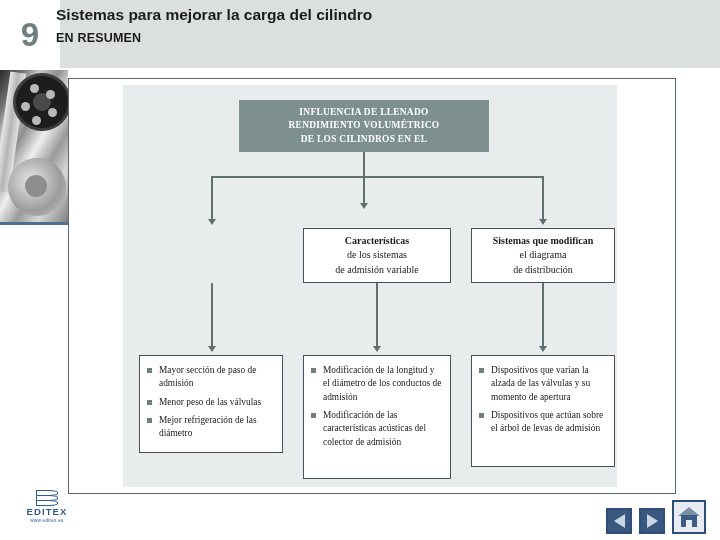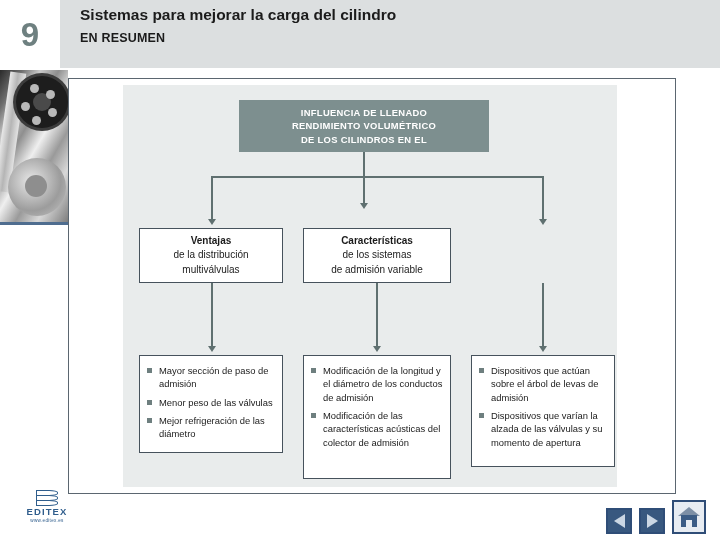--- a/index.html
+++ b/index.html
@@ -18,21 +18,21 @@
   #chapter-box{
     position:absolute;left:0;top:0;width:60px;height:68px;
     background:#ffffff;
     display:flex;align-items:center;justify-content:center;
   }
   #chapter-number{
     font-size:33px;font-weight:bold;color:#6e8080;
     line-height:1;letter-spacing:0;
   }
   #header-texts{
-    position:absolute;left:80px;top:6px;right:6px;
+    position:absolute;left:56px;top:6px;right:6px;
   }
   #header-title{
     font-size:15.5px;font-weight:bold;color:#1b1b1b;
     line-height:1.2;white-space:nowrap;
   }
   #header-subtitle{
     font-size:12.5px;font-weight:bold;color:#1b1b1b;
     margin-top:6px;letter-spacing:.2px;
   }
   #header-rule{
@@ -91,21 +91,21 @@
     box-sizing:border-box;
   }
   #diagram-panel{
     position:absolute;left:54px;top:6px;width:494px;height:402px;
     background:#e9ecec;
   }
 
   
   .node{
     position:absolute;box-sizing:border-box;
-    background:#ffffff;border:1px solid #46525c;
+    background:#ffffff;border:1px solid #46525c;font-family:Liberation Serif, serif;
   }
   #title-node{
     left:116px;top:15px;width:250px;height:52px;
     background:#7d8f8f;border:none;
     color:#ffffff;display:flex;align-items:center;justify-content:center;
     text-align:center;font-size:9.4px;font-weight:bold;line-height:1.45;
     letter-spacing:.3px;
   }
 
   .mid-node{
@@ -240,34 +240,34 @@
 
     <div class="conn" style="left:240px;top:67px;width:1.6px;height:24px;"></div>
     <div class="conn" style="left:88px;top:91px;width:333px;height:1.6px;"></div>
     <div class="conn" style="left:88px;top:91px;width:1.6px;height:44px;"></div>
     <div class="conn" style="left:240px;top:91px;width:1.6px;height:28px;"></div>
     <div class="conn" style="left:419px;top:91px;width:1.6px;height:44px;"></div>
     <div class="arrow-head" style="left:85px;top:134px;"></div>
     <div class="arrow-head" style="left:237px;top:118px;"></div>
     <div class="arrow-head" style="left:416px;top:134px;"></div>
 
-    <div id="mid-node-1" class="node mid-node">
-      <div>
-        <div class="strong">Ventajas</div>
-        <div>de la distribución</div>
-        <div>multiválvulas</div>
-      </div>
-    </div>
     <div id="mid-node-2" class="node mid-node">
       <div>
         <div class="strong">Características</div>
         <div>de los sistemas</div>
         <div>de admisión variable</div>
       </div>
     </div>
+    <div id="mid-node-3" class="node mid-node">
+      <div>
+        <div class="strong">Sistemas que modifican</div>
+        <div>el diagrama</div>
+        <div>de distribución</div>
+      </div>
+    </div>
 
     <div class="conn" style="left:88px;top:198px;width:1.6px;height:64px;"></div>
     <div class="arrow-head" style="left:85px;top:261px;"></div>
     <div class="conn" style="left:253px;top:198px;width:1.6px;height:64px;"></div>
     <div class="arrow-head" style="left:250px;top:261px;"></div>
     <div class="conn" style="left:419px;top:198px;width:1.6px;height:64px;"></div>
     <div class="arrow-head" style="left:416px;top:261px;"></div>
 
     <div id="bot-node-1" class="node bot-node">
       <ul class="bullets">
@@ -277,22 +277,22 @@
       </ul>
     </div>
     <div id="bot-node-2" class="node bot-node">
       <ul class="bullets">
         <li>Modificación de la longitud y el diámetro de los conductos de admisión</li>
         <li>Modificación de las características acústicas del colector de admisión</li>
       </ul>
     </div>
     <div id="bot-node-3" class="node bot-node">
       <ul class="bullets">
+        <li>Dispositivos que varían la alzada de las válvulas y su momento de apertura</li>
         <li>Dispositivos que actúan sobre el árbol de levas de admisión</li>
-        <li>Dispositivos que varían la alzada de las válvulas y su momento de apertura</li>
       </ul>
     </div>
 
   </div>
 </div>
 
 <div id="logo">
   <div class="book">
     <div class="pg p1"></div>
     <div class="pg p2"></div>

